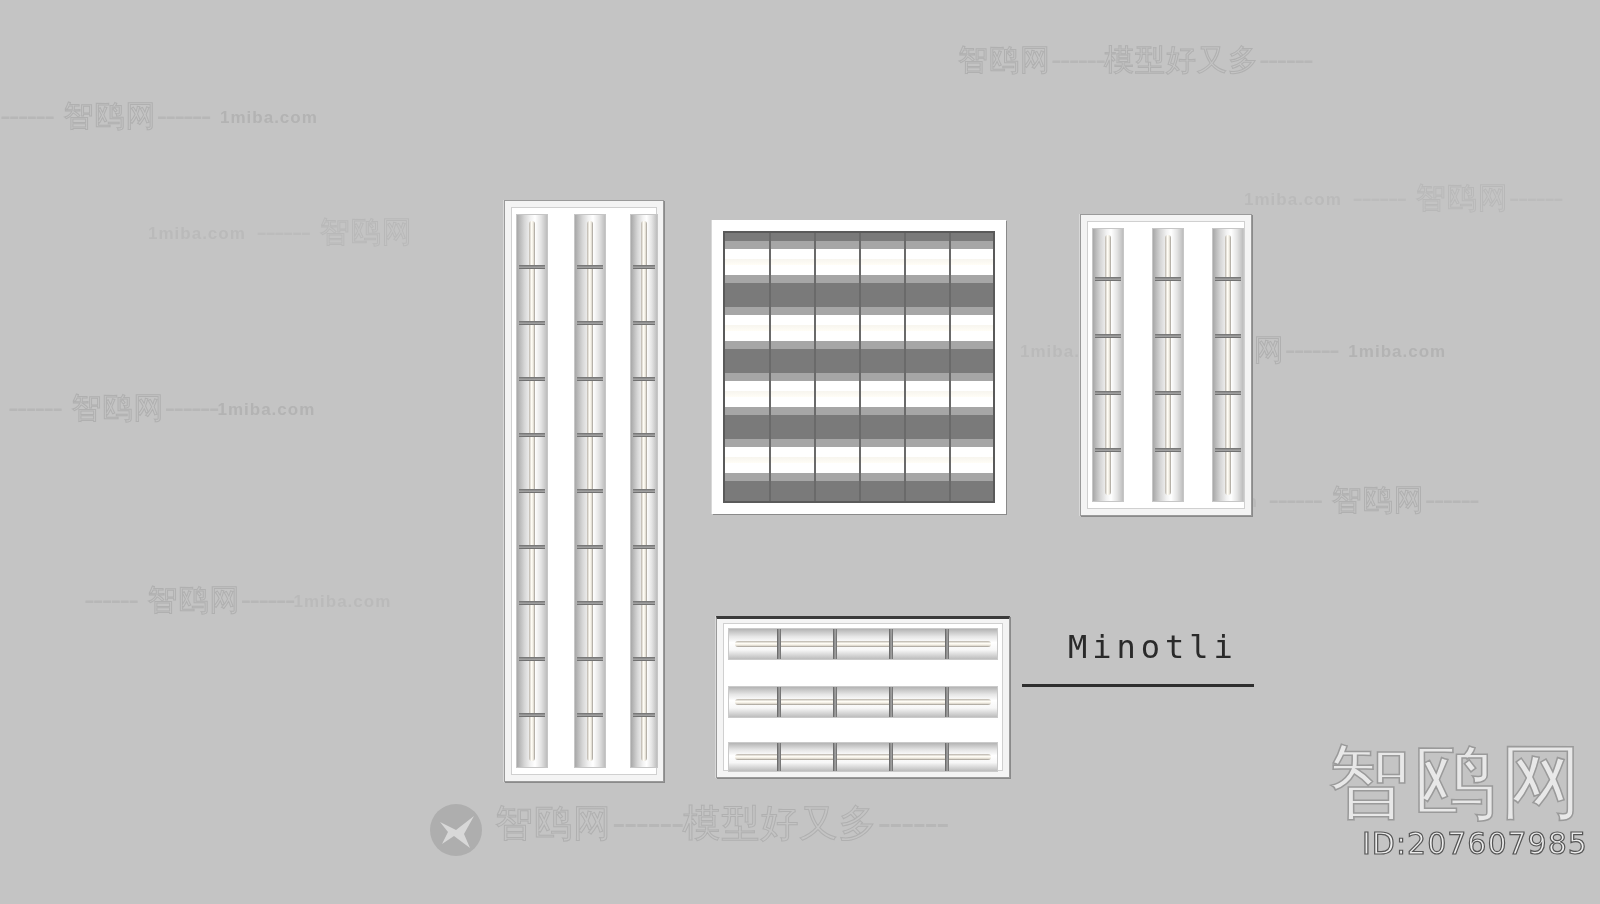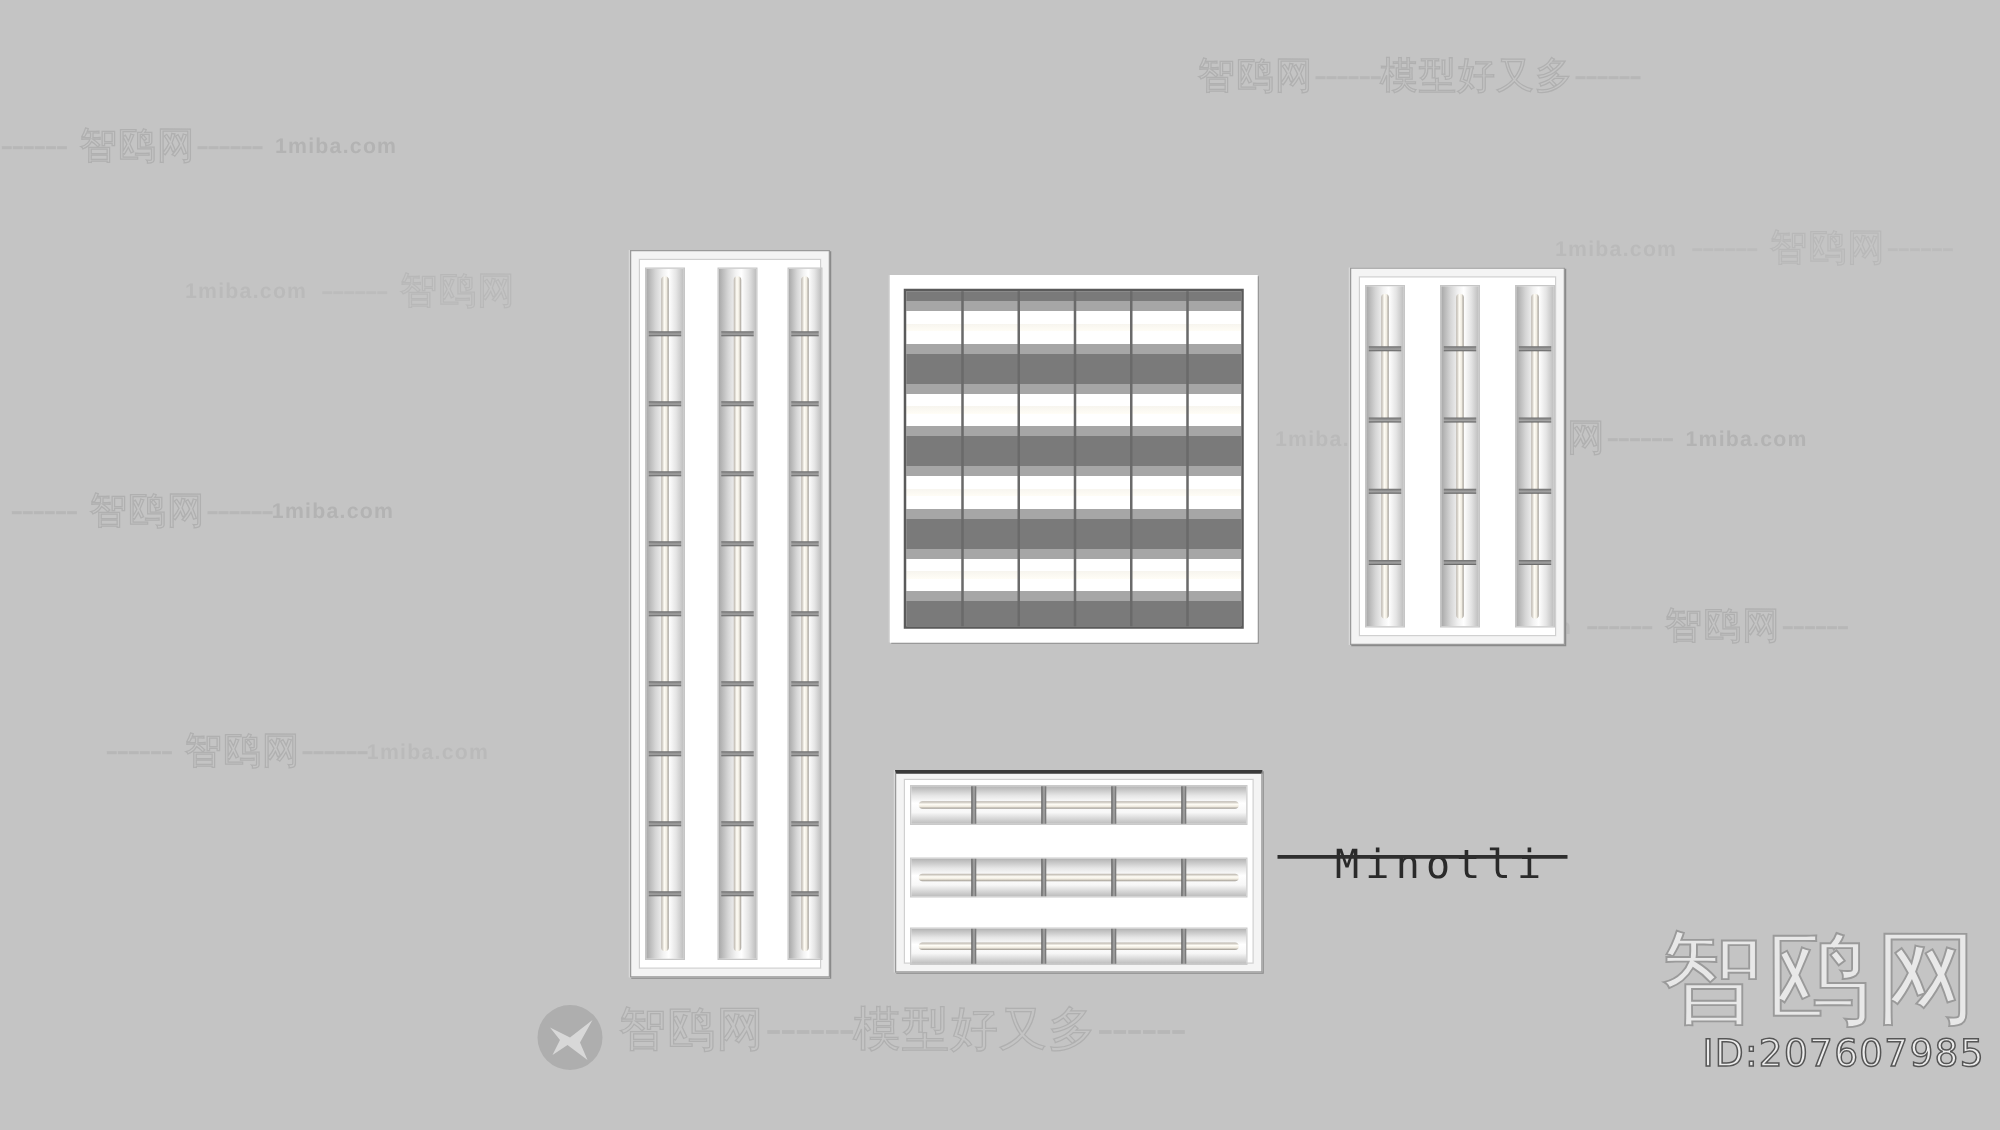--- a/index.html
+++ b/index.html
@@ -245,14 +245,14 @@
     <div class="htrough" style="left:4px; right:4px; top:118px; height:28px;">
       <div class="htube"></div>
       <div class="vbar" style="left:48px"></div>
       <div class="vbar" style="left:104px"></div>
       <div class="vbar" style="left:160px"></div>
       <div class="vbar" style="left:216px"></div>
     </div>
   </div>
 </div>
 
-<div class="label-text" style="left:1068px; top:672px;">Minotli</div>
+<div class="label-text" style="left:1068px; top:628px;">Minotli</div>
 <div class="label-line" style="left:1022px; top:684px; width:232px;"></div>
 
 </body></html>

